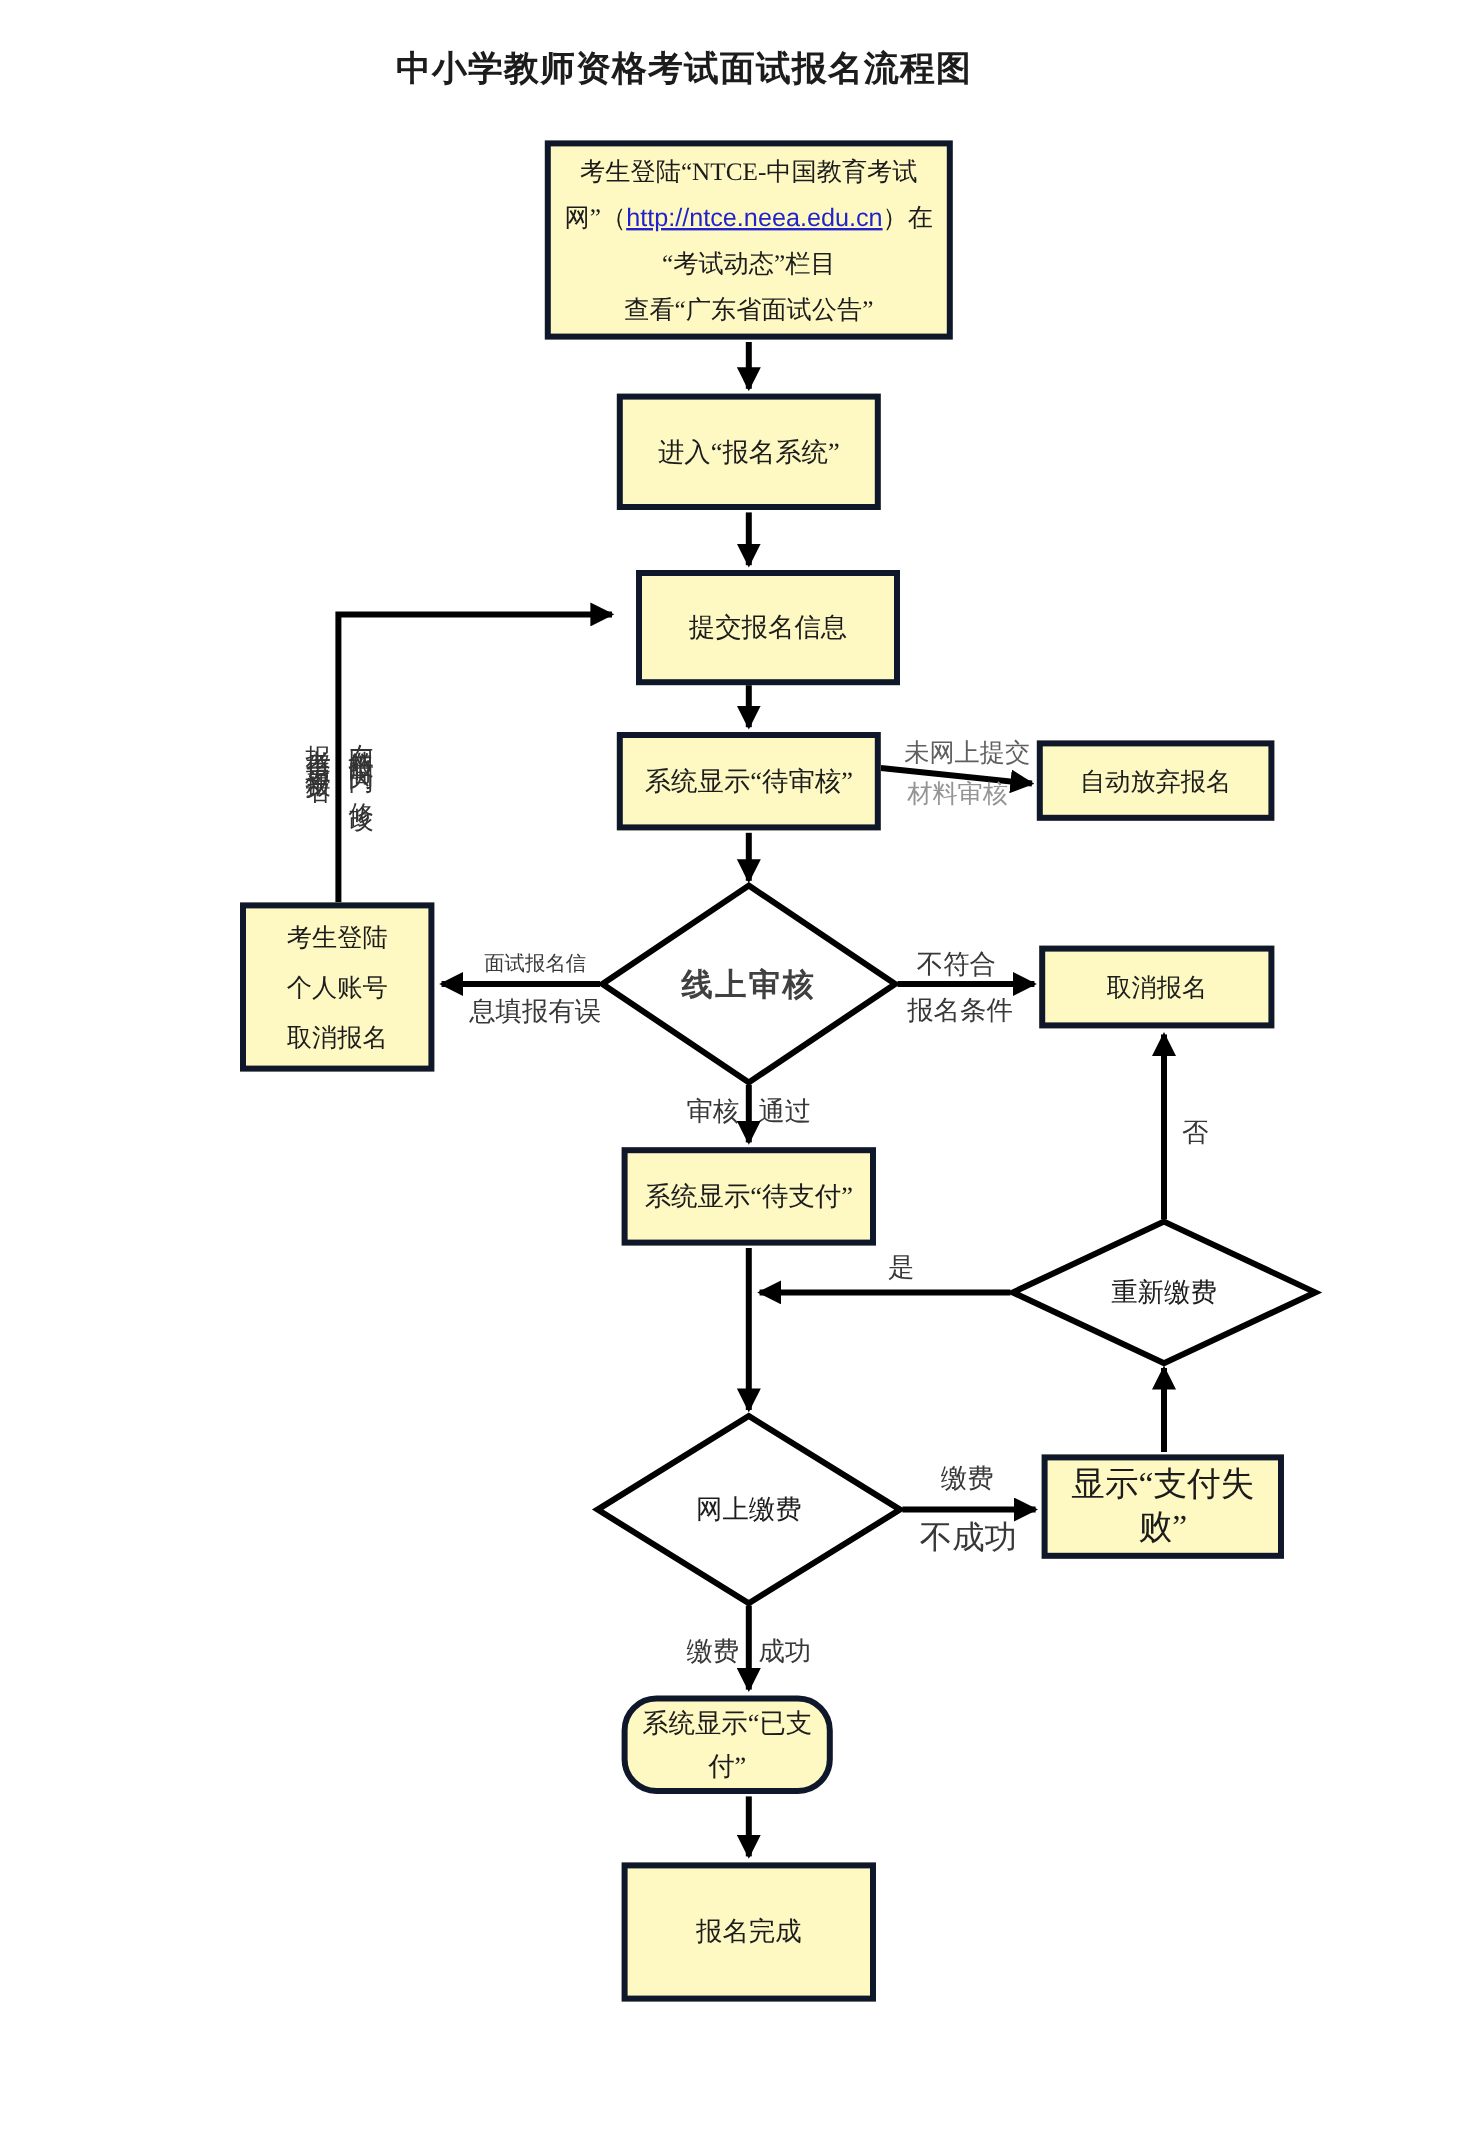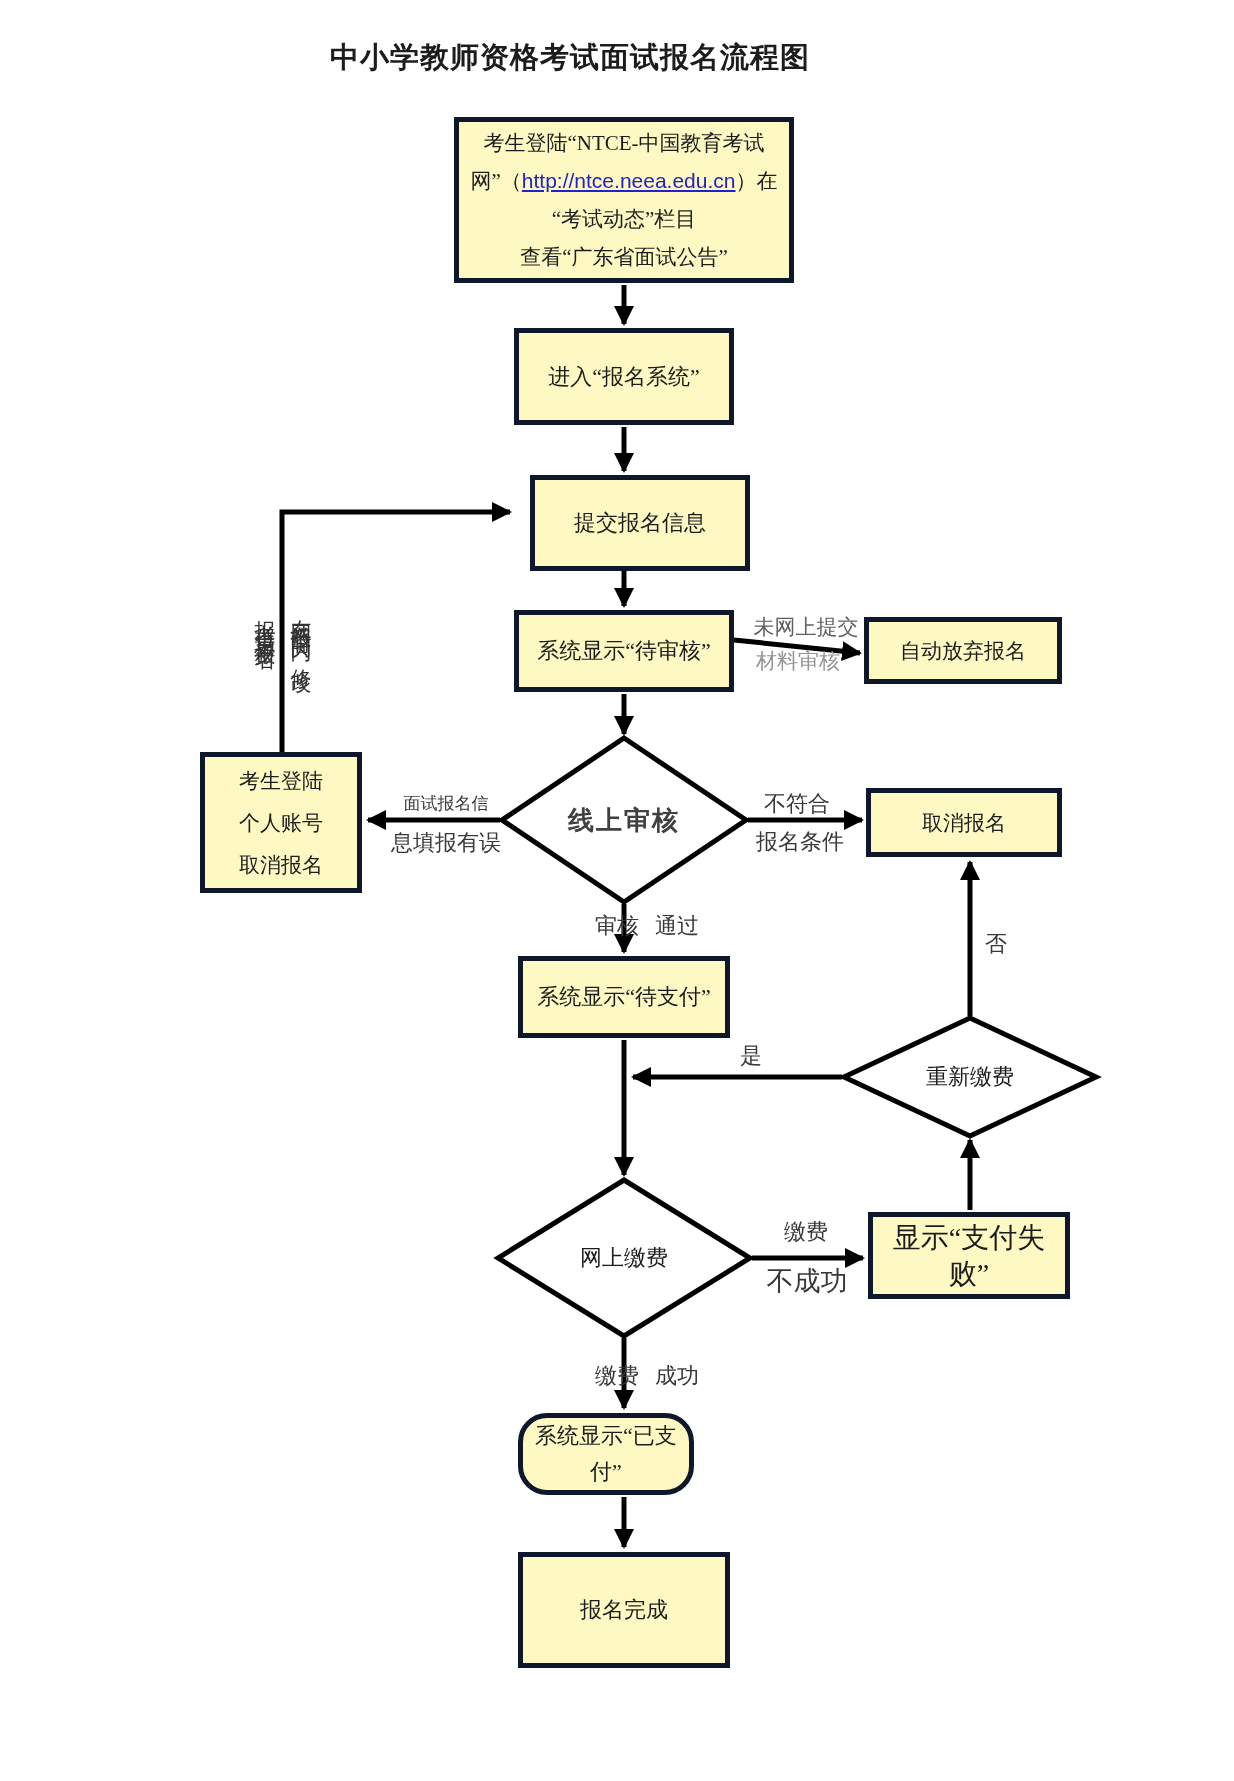--- a/index.html
+++ b/index.html
@@ -28,21 +28,21 @@
     text-align:center;
     font-size:29px;font-weight:bold;
     letter-spacing:1px;
   }
   .lbl{
     position:absolute;z-index:2;
     transform:translate(-50%,-50%);
     white-space:nowrap;
     font-size:21px;color:#383838;
   }
-  .lbl-pair{display:flex;gap:16px;margin-left:23px;}
+  .lbl-pair{display:flex;gap:16px;}
   .muted{color:#5f5f5f;}
   .faint{color:#949494;}
   .vlbl{
     position:absolute;z-index:2;
     transform:translate(-50%,-50%);
     writing-mode:vertical-rl;text-orientation:upright;
     font-size:21px;letter-spacing:4px;color:#333333;
     white-space:nowrap;
   }
   .diamond-text{

